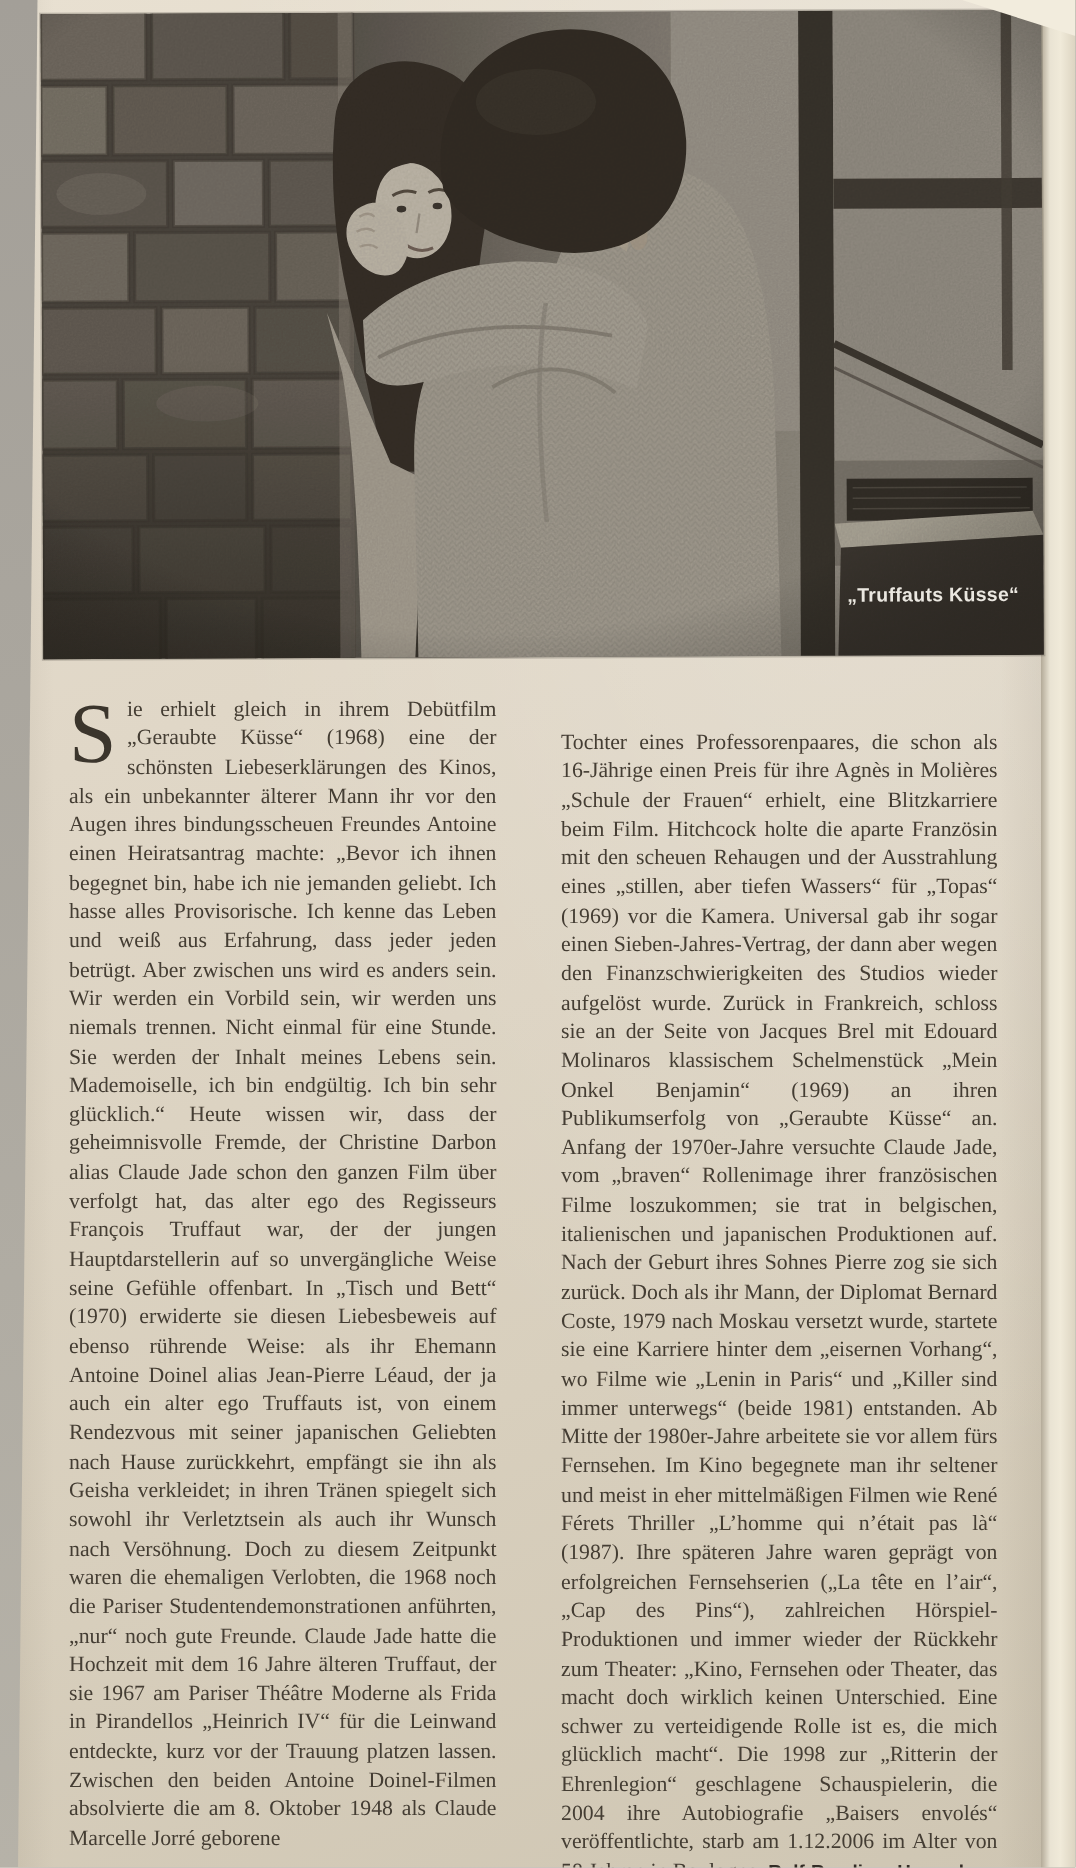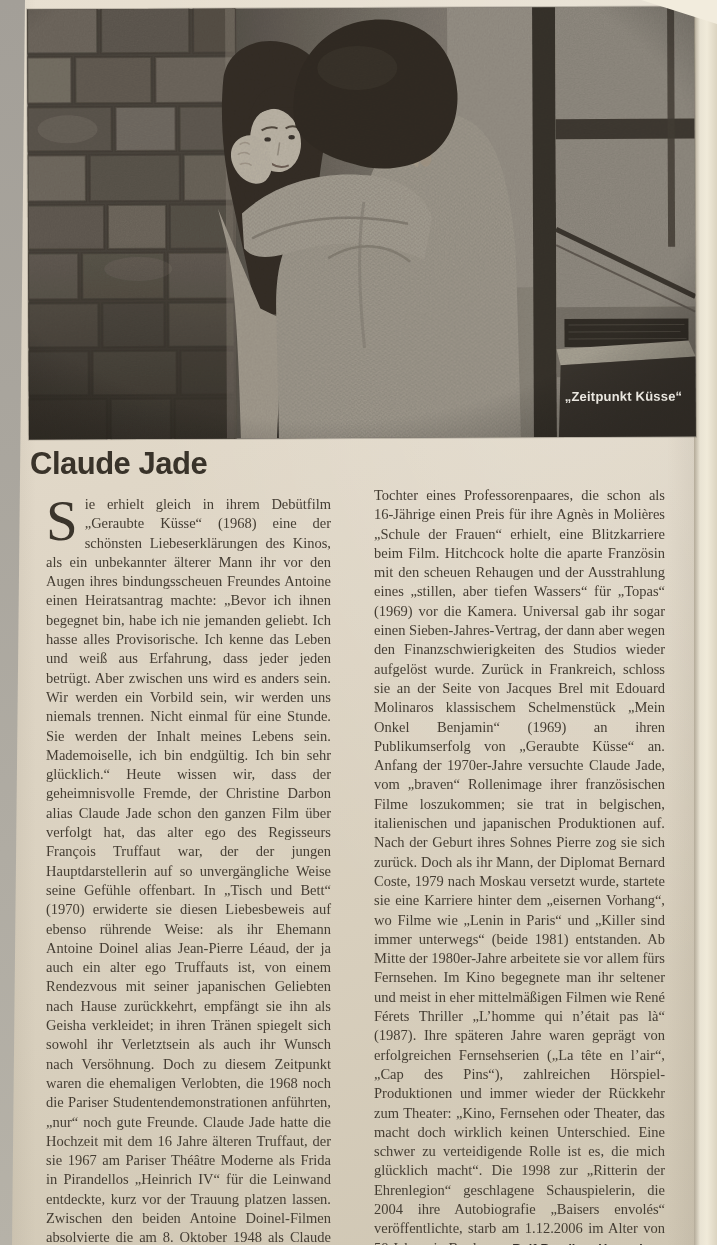--- a/index.html
+++ b/index.html
@@ -145,26 +145,25 @@
       <ellipse cx="398" cy="150" rx="6" ry="9" fill="#a89c8b" opacity=".9"></ellipse>
 
       <path d="M268,118 C258,62 292,16 344,12 C396,8 428,40 430,86 C431,114 420,136 402,148 C380,162 350,164 326,156 C302,150 278,138 268,118 Z" fill="#221c15"></path>
       <ellipse cx="330" cy="60" rx="40" ry="22" fill="#3a332a" opacity=".4"></ellipse>
 
       <rect width="667" height="430" filter="url(#grain)" opacity=".14"></rect>
       <rect width="667" height="430" fill="#cab99e" opacity=".06"></rect>
       <rect width="667" height="430" fill="#ffffff" opacity=".04"></rect>
       <rect width="667" height="430" fill="url(#vig)"></rect>
     </svg>
-    <div class="caption">„Zeitpunkt Küsse“</div>
+    <div class="caption">„Truffauts Küsse“</div>
   </div>
 
   <div class="corner-sliver"></div>
 
   <div class="col-left">
-    <h1 class="title">Claude Jade</h1>
     <p class="body"><span class="dropcap">S</span><span>ie erhielt gleich in ihrem Debütfilm „Geraubte Küsse“ (1968) eine der schönsten Liebeserklärungen des Kinos, als ein unbekannter älterer Mann ihr vor den Augen ihres bindungsscheuen Freundes Antoine einen Heiratsantrag machte: „Bevor ich ihnen begegnet bin, habe ich nie jemanden geliebt. Ich hasse alles Provisorische. Ich kenne das Leben und weiß aus Erfahrung, dass jeder jeden betrügt. Aber zwischen uns wird es anders sein. Wir werden ein Vorbild sein, wir werden uns niemals trennen. Nicht einmal für eine Stunde. Sie werden der Inhalt meines Lebens sein. Mademoiselle, ich bin endgültig. Ich bin sehr glücklich.“ Heute wissen wir, dass der geheimnisvolle Fremde, der Christine Darbon alias Claude Jade schon den ganzen Film über verfolgt hat, das alter ego des Regisseurs François Truffaut war, der der jungen Hauptdarstellerin auf so unvergängliche Weise seine Gefühle offenbart. In „Tisch und Bett“ (1970) erwiderte sie diesen Liebesbeweis auf ebenso rührende Weise: als ihr Ehemann Antoine Doinel alias Jean-Pierre Léaud, der ja auch ein alter ego Truffauts ist, von einem Rendezvous mit seiner japanischen Geliebten nach Hause zurückkehrt, empfängt sie ihn als Geisha verkleidet; in ihren Tränen spiegelt sich sowohl ihr Verletztsein als auch ihr Wunsch nach Versöhnung. Doch zu diesem Zeitpunkt waren die ehemaligen Verlobten, die 1968 noch die Pariser Studentendemonstrationen anführten, „nur“ noch gute Freunde. Claude Jade hatte die Hochzeit mit dem 16 Jahre älteren Truffaut, der sie 1967 am Pariser Théâtre Moderne als Frida in Pirandellos „Heinrich IV“ für die Leinwand entdeckte, kurz vor der Trauung platzen lassen. Zwischen den beiden Antoine Doinel-Filmen absolvierte die am 8. Oktober 1948 als Claude Marcelle Jorré geborene</span></p>
   </div>
 
   <div class="col-right">
     <p class="body"><span>Tochter eines Professorenpaares, die schon als 16-Jährige einen Preis für ihre Agnès in Molières „Schule der Frauen“ erhielt, eine Blitzkarriere beim Film. Hitchcock holte die aparte Französin mit den scheuen Rehaugen und der Ausstrahlung eines „stillen, aber tiefen Wassers“ für „Topas“ (1969) vor die Kamera. Universal gab ihr sogar einen Sieben-Jahres-Vertrag, der dann aber wegen den Finanzschwierigkeiten des Studios wieder aufgelöst wurde. Zurück in Frankreich, schloss sie an der Seite von Jacques Brel mit Edouard Molinaros klassischem Schelmenstück „Mein Onkel Benjamin“ (1969) an ihren Publikumserfolg von „Geraubte Küsse“ an. Anfang der 1970er-Jahre versuchte Claude Jade, vom „braven“ Rollenimage ihrer französischen Filme loszukommen; sie trat in belgischen, italienischen und japanischen Produktionen auf. Nach der Geburt ihres Sohnes Pierre zog sie sich zurück. Doch als ihr Mann, der Diplomat Bernard Coste, 1979 nach Moskau versetzt wurde, startete sie eine Karriere hinter dem „eisernen Vorhang“, wo Filme wie „Lenin in Paris“ und „Killer sind immer unterwegs“ (beide 1981) entstanden. Ab Mitte der 1980er-Jahre arbeitete sie vor allem fürs Fernsehen. Im Kino begegnete man ihr seltener und meist in eher mittelmäßigen Filmen wie René Férets Thriller „L’homme qui n’était pas là“ (1987). Ihre späteren Jahre waren geprägt von erfolgreichen Fernsehserien („La tête en l’air“, „Cap des Pins“), zahlreichen Hörspiel-Produktionen und immer wieder der Rückkehr zum Theater: „Kino, Fernsehen oder Theater, das macht doch wirklich keinen Unterschied. Eine schwer zu verteidigende Rolle ist es, die mich glücklich macht“. Die 1998 zur „Ritterin der Ehrenlegion“ geschlagene Schauspielerin, die 2004 ihre Autobiografie „Baisers envolés“ veröffentlichte, starb am 1.12.2006 im Alter von 58 Jahren in Boulogne. </span><b class="author">Rolf-Ruediger Hamacher</b></p>
   </div>
 </div>
 
 </body></html>

